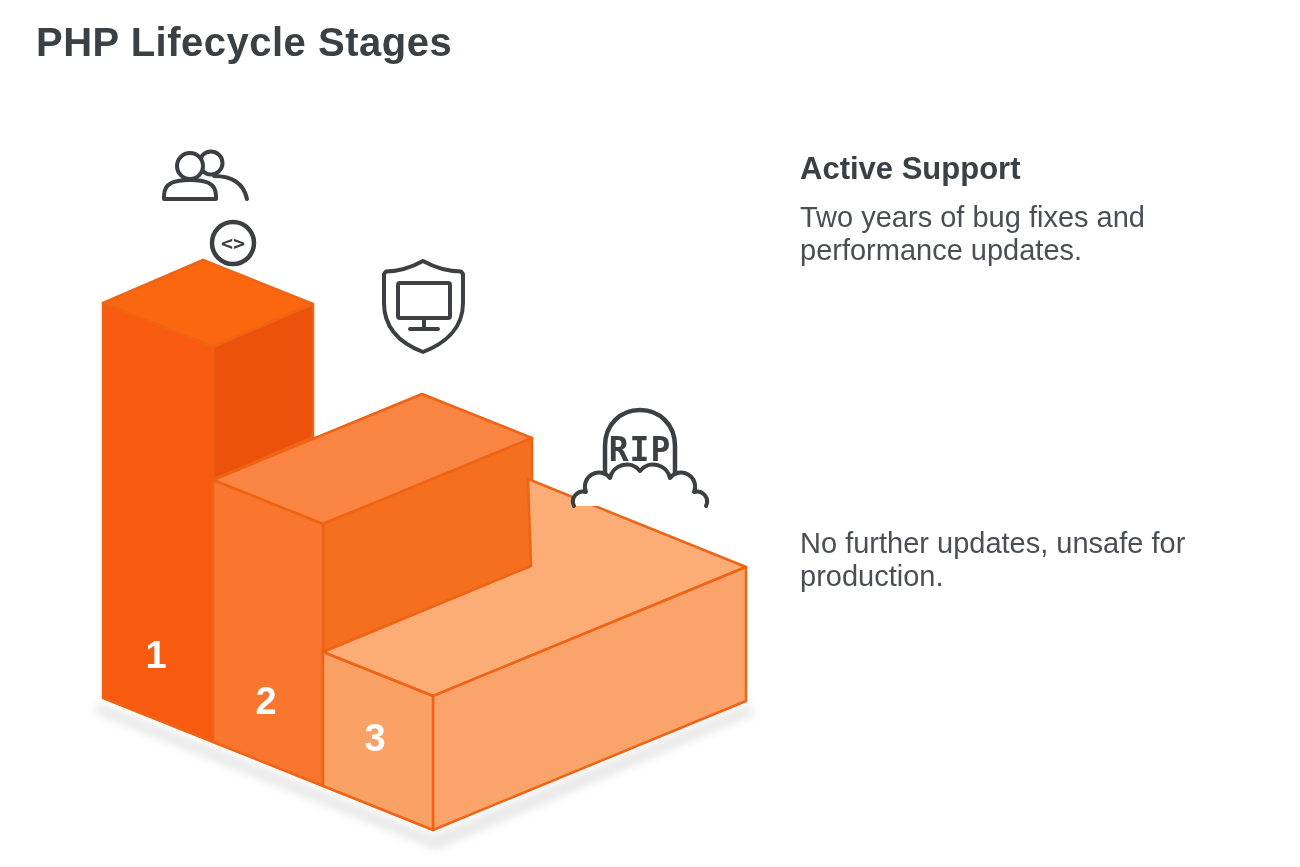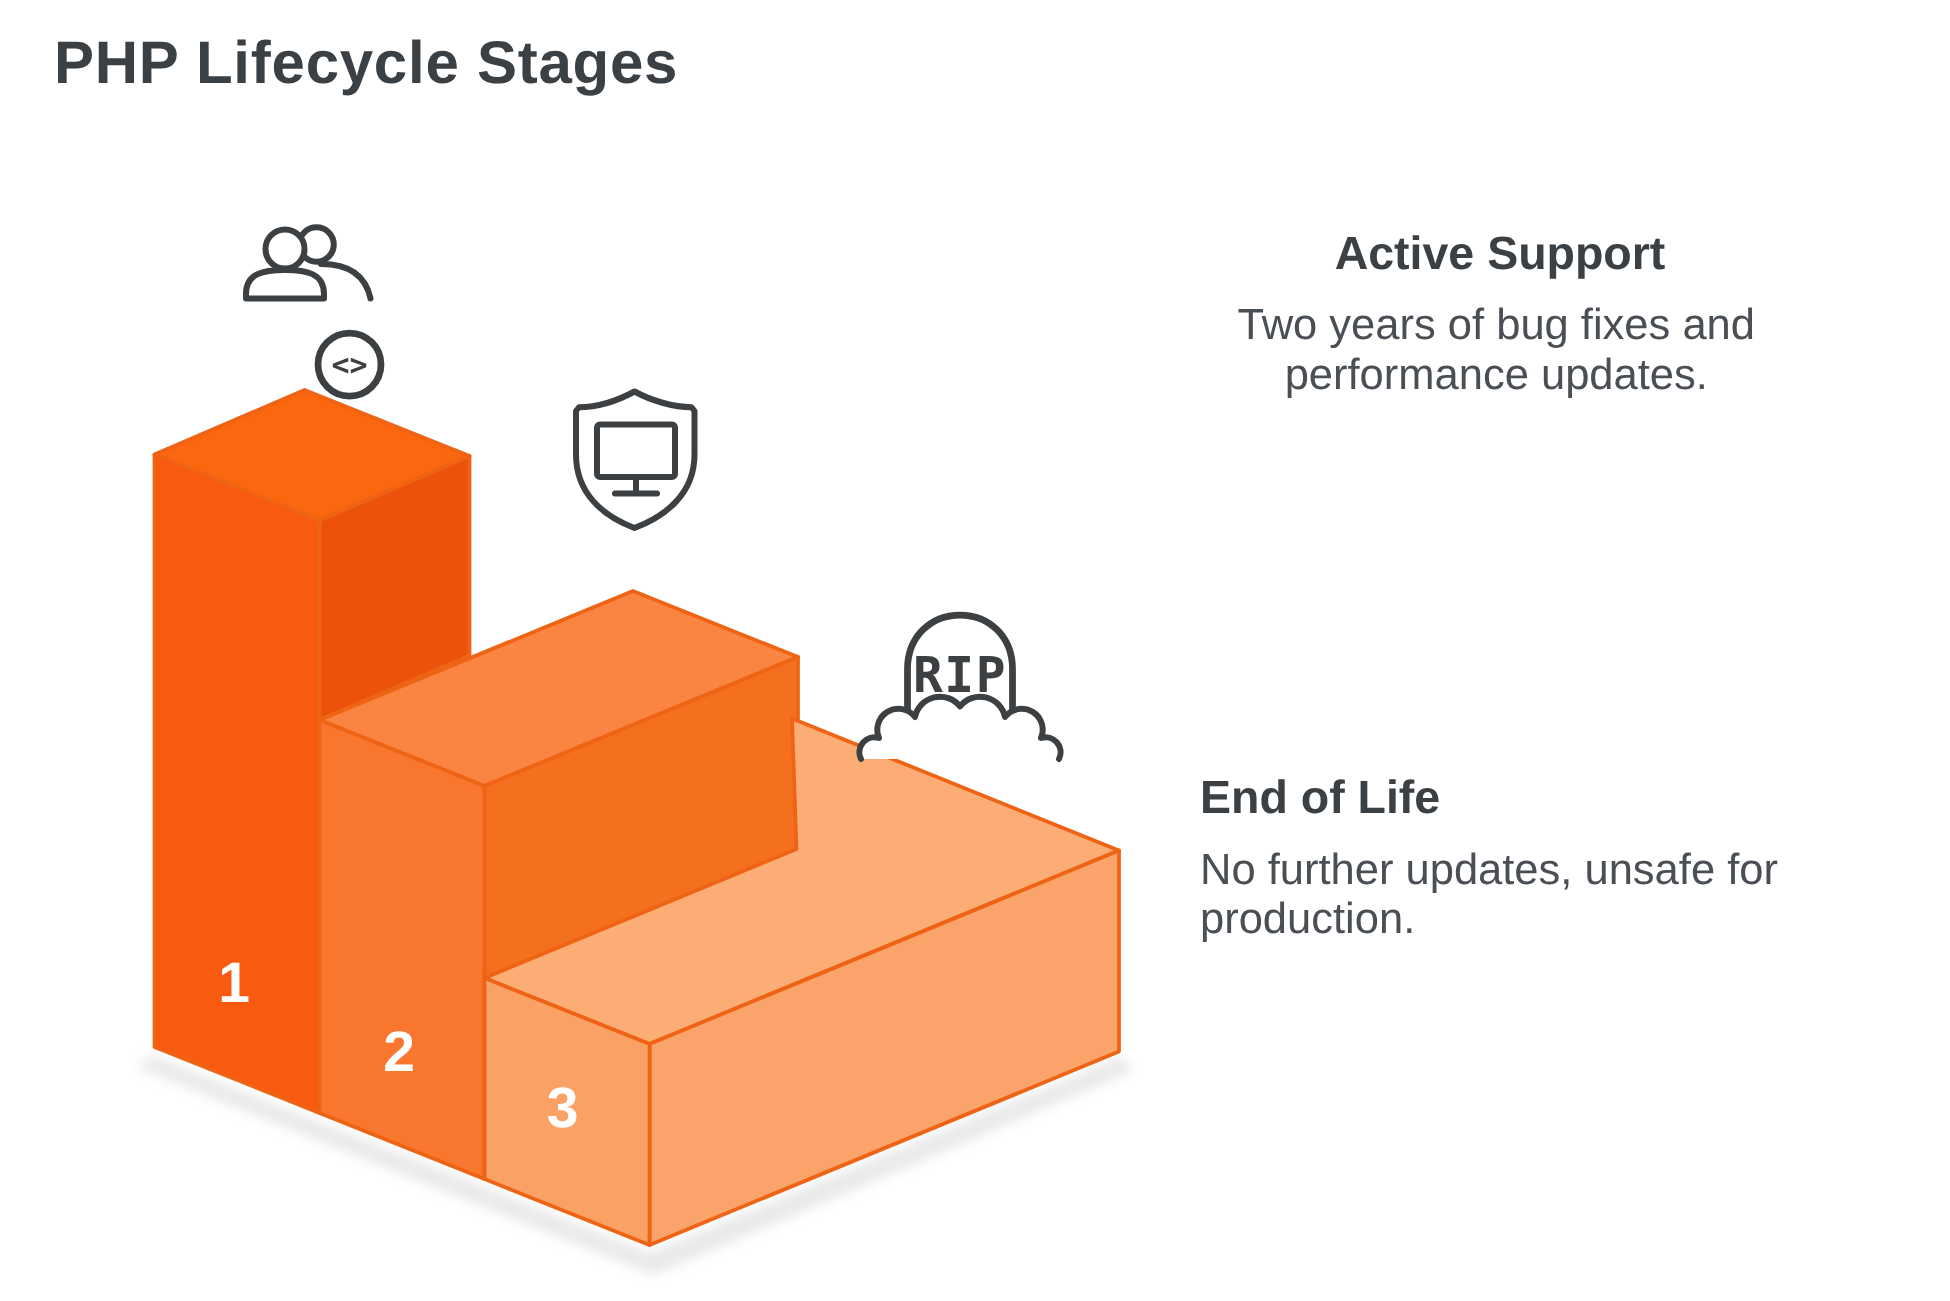--- a/index.html
+++ b/index.html
@@ -4,21 +4,21 @@
 <style>
   html,body{margin:0;padding:0;background:#ffffff;width:1300px;height:867px;overflow:hidden;
             font-family:"Liberation Sans", sans-serif;}
   .page{position:relative;width:1300px;height:867px;background:#fff;}
   .title{position:absolute;left:36px;right:0;top:20px;text-align:left;
          font-size:40px;font-weight:bold;color:#3B4045;letter-spacing:.5px;}
   .info-col{position:absolute;left:800px;top:0;width:400px;}
   .info-section{position:absolute;left:0;width:400px;}
   .info-section h2{margin:0;font-size:31px;font-weight:bold;color:#3B4045;line-height:1.2;}
   .info-section p{margin:14px 0 0 0;font-size:29px;color:#4A4F55;line-height:33px;width:395px;}
-  #sec-active{top:150px;text-align:center;} #sec-security{top:330px;} #sec-eol{top:513px;}
+  #sec-active{top:150px;} #sec-security{top:330px;} #sec-eol{top:513px;}
   svg{position:absolute;left:0;top:0;}
   .block-edge{stroke:#EF6414;stroke-width:2.5;stroke-linejoin:round;}
   .icon-stroke{stroke:#3C4043;stroke-width:4;fill:none;stroke-linecap:round;stroke-linejoin:round;}
   .icon-stroke-thick{stroke:#3C4043;stroke-width:4.5;fill:none;stroke-linecap:round;stroke-linejoin:round;}
   .icon-white-fill{fill:#ffffff;}
   .step-number{fill:#ffffff;font-family:"Liberation Sans",sans-serif;font-size:38px;font-weight:bold;text-anchor:middle;}
   .rip-text{fill:#3C4043;font-family:"DejaVu Sans Mono",monospace;font-size:33px;font-weight:bold;
             text-anchor:middle;letter-spacing:1px;}
   .code-text{fill:#3C4043;font-family:"DejaVu Sans Mono",monospace;font-size:20px;font-weight:bold;text-anchor:middle;}
   .shadow{fill:#cfcfcf;opacity:.45;}
@@ -87,18 +87,17 @@
   </svg>
 
   <div class="info-col">
     <div class="info-section" id="sec-active">
       <h2>Active Support</h2>
       <p>Two years of bug fixes and performance updates.</p>
     </div>
     <div class="info-section" id="sec-security">
     </div>
     <div class="info-section" id="sec-eol">
-      <h2>End of Life</h2>
       <p>No further updates, unsafe for production.</p>
     </div>
   </div>
 
 </div>
 
 </body></html>

